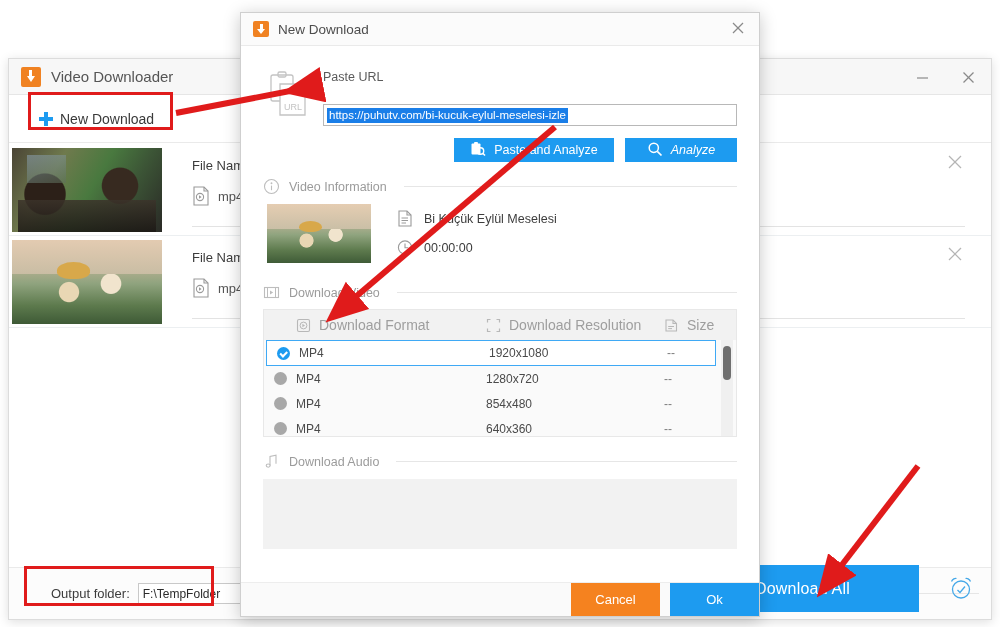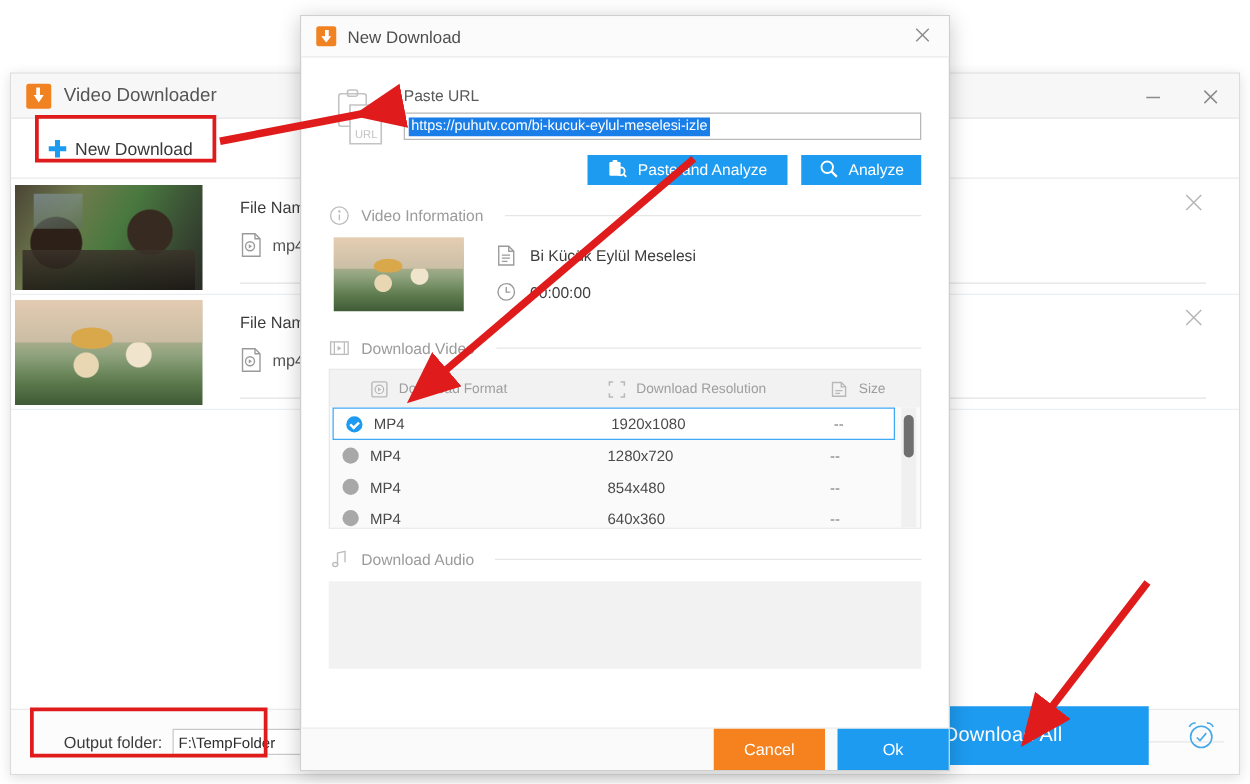--- a/index.html
+++ b/index.html
@@ -163,34 +163,34 @@
   .dlg-title-text { margin-left: 9px; font-size: 13.5px; color: #4d4d4d; }
   .dlg-close { position: absolute; right: 12px; top: 8px; width: 16px; height: 16px; color: #8a8a8a; }
 
   .dlg-body { flex: 1; position: relative; padding: 0 22px; overflow: hidden; }
 
   .paste-row { display: flex; margin-top: 24px; }
   .paste-icon { width: 42px; height: 48px; position: relative; flex: none; margin-left: 4px; }
   .paste-fields { flex: 1; margin-left: 14px; }
   .paste-label { font-size: 12.5px; color: #5a5a5a; }
   .url-input {
-    margin-top: 6px; height: 22px; border: 1px solid #b8b8b8; background: #fff;
+    margin-top: 20px; height: 22px; border: 1px solid #b8b8b8; background: #fff;
     display: flex; align-items: center; padding: 0 3px;
   }
   .url-sel {
     background: #1a7ee8; color: #ffffff; font-size: 11.5px; padding: 1px 2px 2px 2px;
     white-space: nowrap;
   }
   .analyze-row { display: flex; justify-content: flex-end; gap: 11px; margin-top: 12px; }
   .btn-blue {
     background: #1d9bf0; color: #fff; height: 24px; display: flex; align-items: center;
     justify-content: center; gap: 8px; font-size: 12.5px; padding: 0 14px;
   }
   .btn-blue.wide { width: 160px; }
-  .btn-blue.narrow { width: 96px; }
+  .btn-blue.narrow { width: 112px; font-style: italic; }
 
   .section-head { display: flex; align-items: center; gap: 9px; margin-top: 16px; }
   .section-head .sec-icon { width: 17px; height: 17px; flex: none; color: #b5b5b5; }
   .section-head .sec-title { font-size: 12.5px; color: #9b9b9b; white-space: nowrap; }
   .section-head .sec-rule { flex: 1; height: 1px; background: #e6e6e6; margin-left: 8px; }
 
   .video-info { display: flex; margin-top: 9px; }
   .vi-thumb {
     width: 104px; height: 59px; flex: none; margin-left: 4px;
     background:
@@ -210,21 +210,21 @@
   .vi-fields { margin-left: 26px; padding-top: 6px; }
   .vi-row { display: flex; align-items: center; gap: 11px; margin-bottom: 12px; }
   .vi-row .vi-icon { width: 16px; height: 17px; flex: none; color: #9a9a9a; }
   .vi-row .vi-text { font-size: 12.5px; color: #3d3d3d; }
 
   .fmt-table {
     margin-top: 8px; border: 1px solid #e8e8e8; background: #fafafa;
     height: 128px; position: relative; overflow: hidden;
   }
   .fmt-head { display: flex; height: 30px; align-items: center; background: #f2f2f2; }
-  .fmt-th { display: flex; align-items: center; gap: 8px; font-size: 11px; color: #9e9e9e; }
+  .fmt-th { display: flex; align-items: center; gap: 8px; font-size: 14px; color: #9e9e9e; }
   .fmt-th .th-icon { width: 15px; height: 15px; color: #b3b3b3; flex: none; }
   .col1 { width: 222px; padding-left: 32px; }
   .col2 { width: 178px; }
   .col3 { flex: 1; }
   .fmt-rows { background: #fafafa; }
   .fmt-row { display: flex; align-items: center; height: 25px; position: relative; }
   .fmt-row.selected {
     border: 1px solid #3fa9f5; background: #ffffff; height: 26px;
     margin: 0 20px 0 2px;
   }

